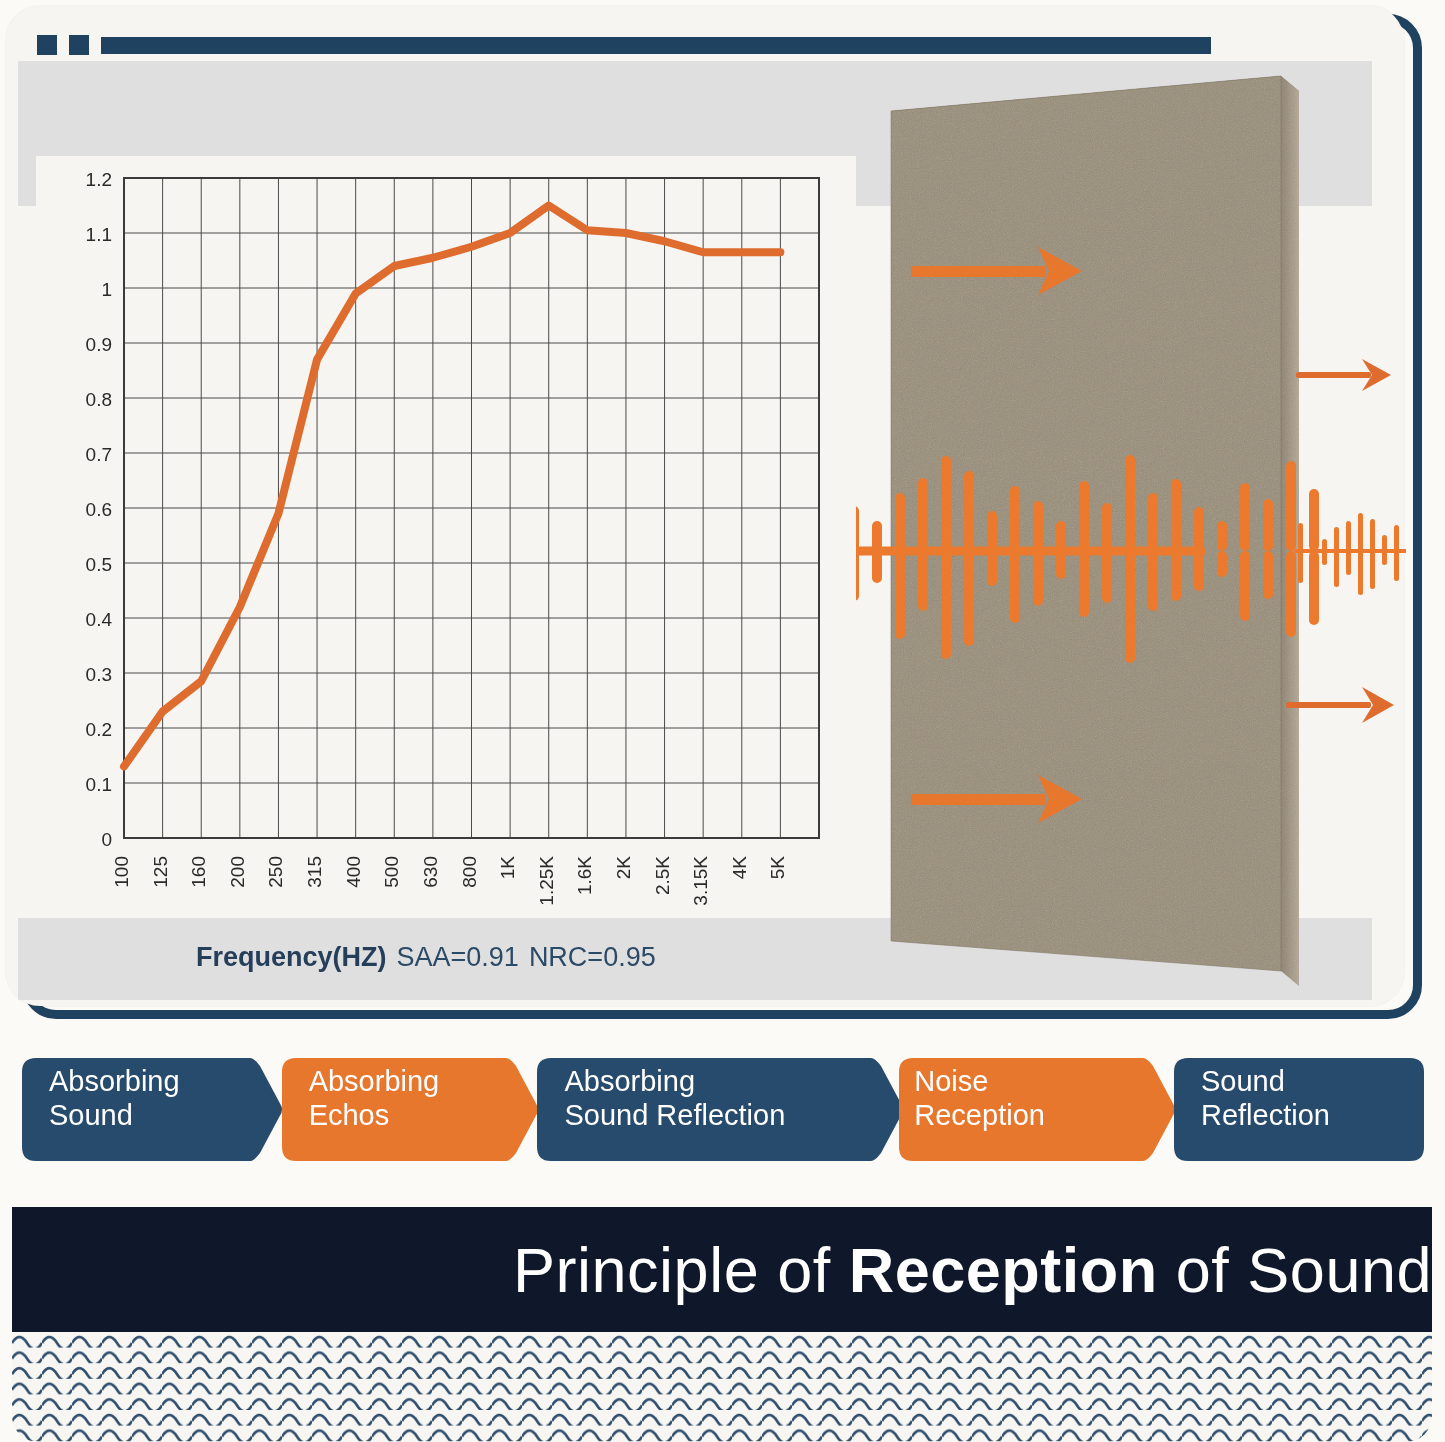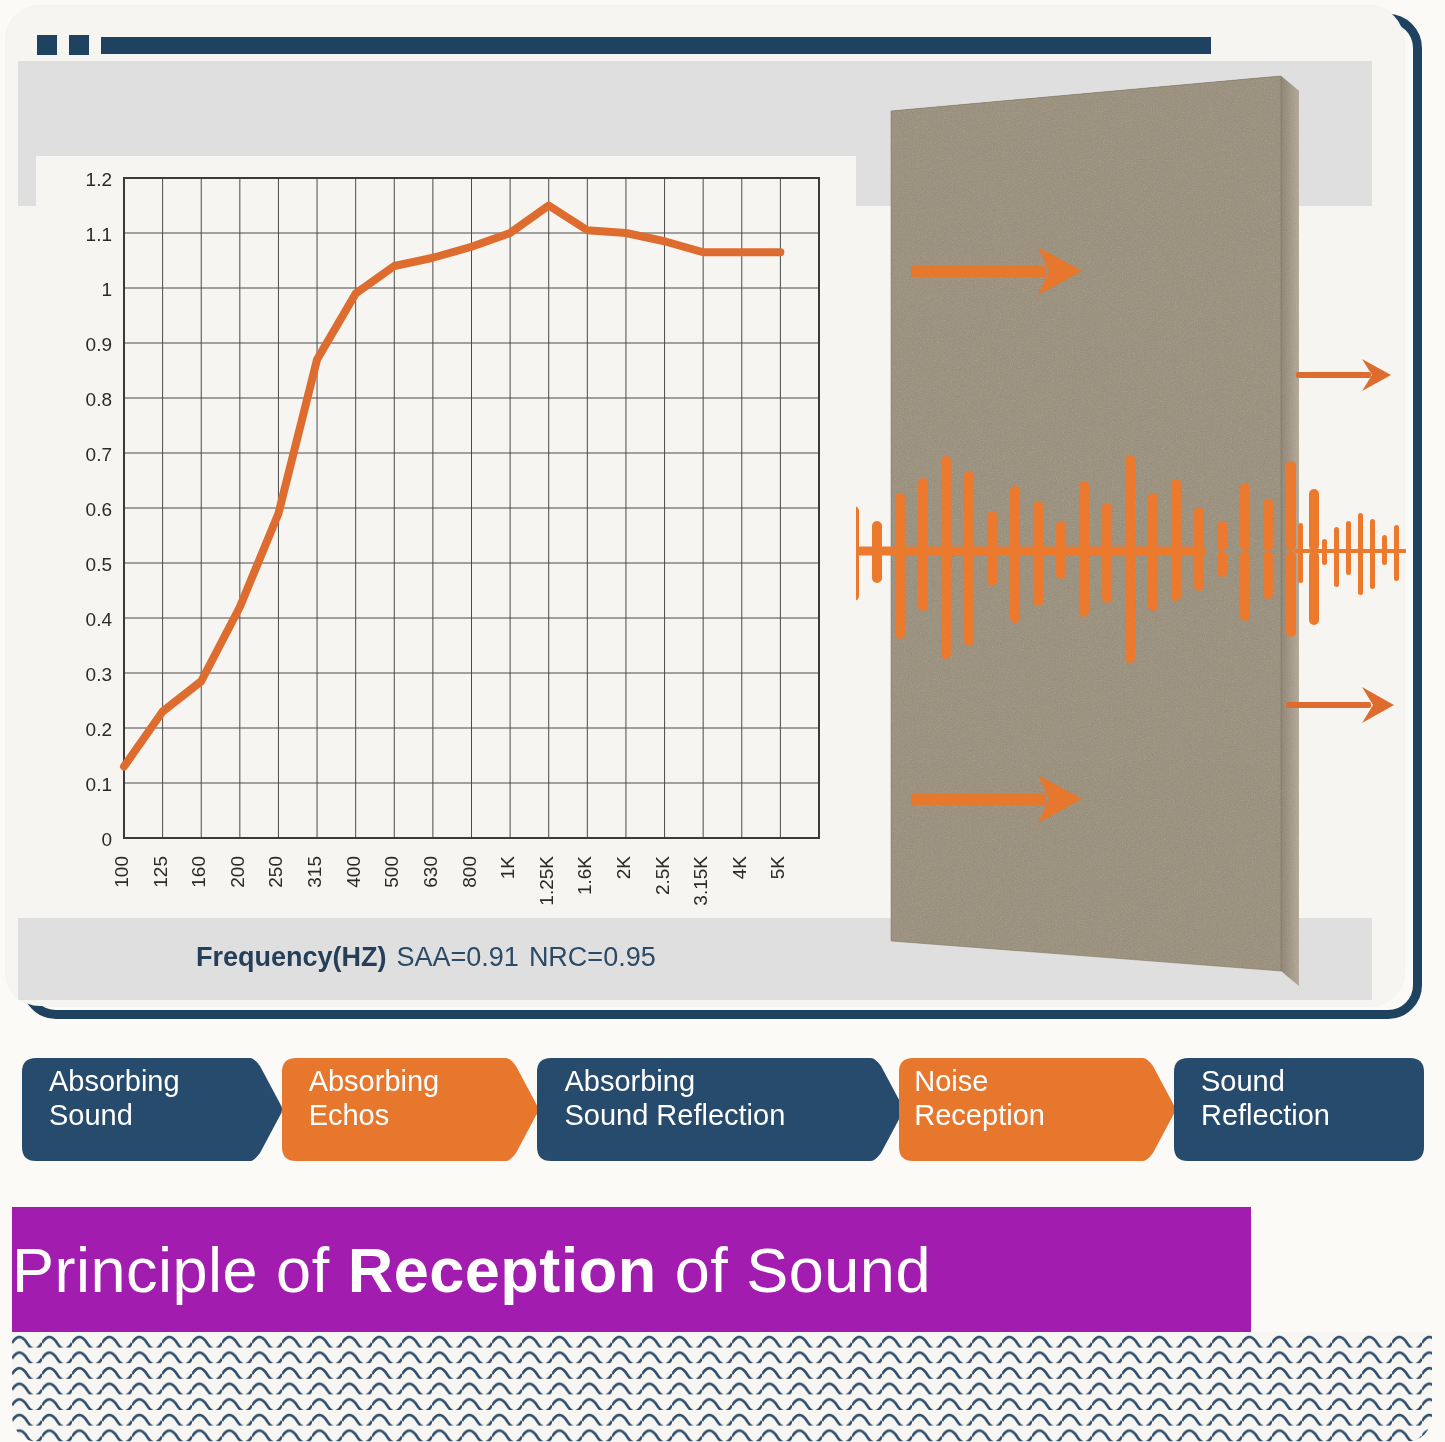--- a/index.html
+++ b/index.html
@@ -147,26 +147,26 @@
     position: absolute;
     inset: 0;
     z-index: -1;
   }
   .badge span.txt { position: relative; z-index: 2; }
 
   
   .title-bar {
     position: absolute;
     left: 12px; top: 1207px;
-    width: 1239px; height: 125px;
-    background: #a21caf;
+    width: 1420px; height: 125px;
+    background: #0f172a;
     z-index: 8;
     display: flex;
     align-items: center;
-    justify-content: flex-start;
+    justify-content: flex-end;
   }
   .title-bar .t {
     font-size: 63px;
     color: #FFFFFF;
     letter-spacing: 0.5px;
     white-space: nowrap;
   }
   .title-bar .t b { font-weight: 700; }
 
   

